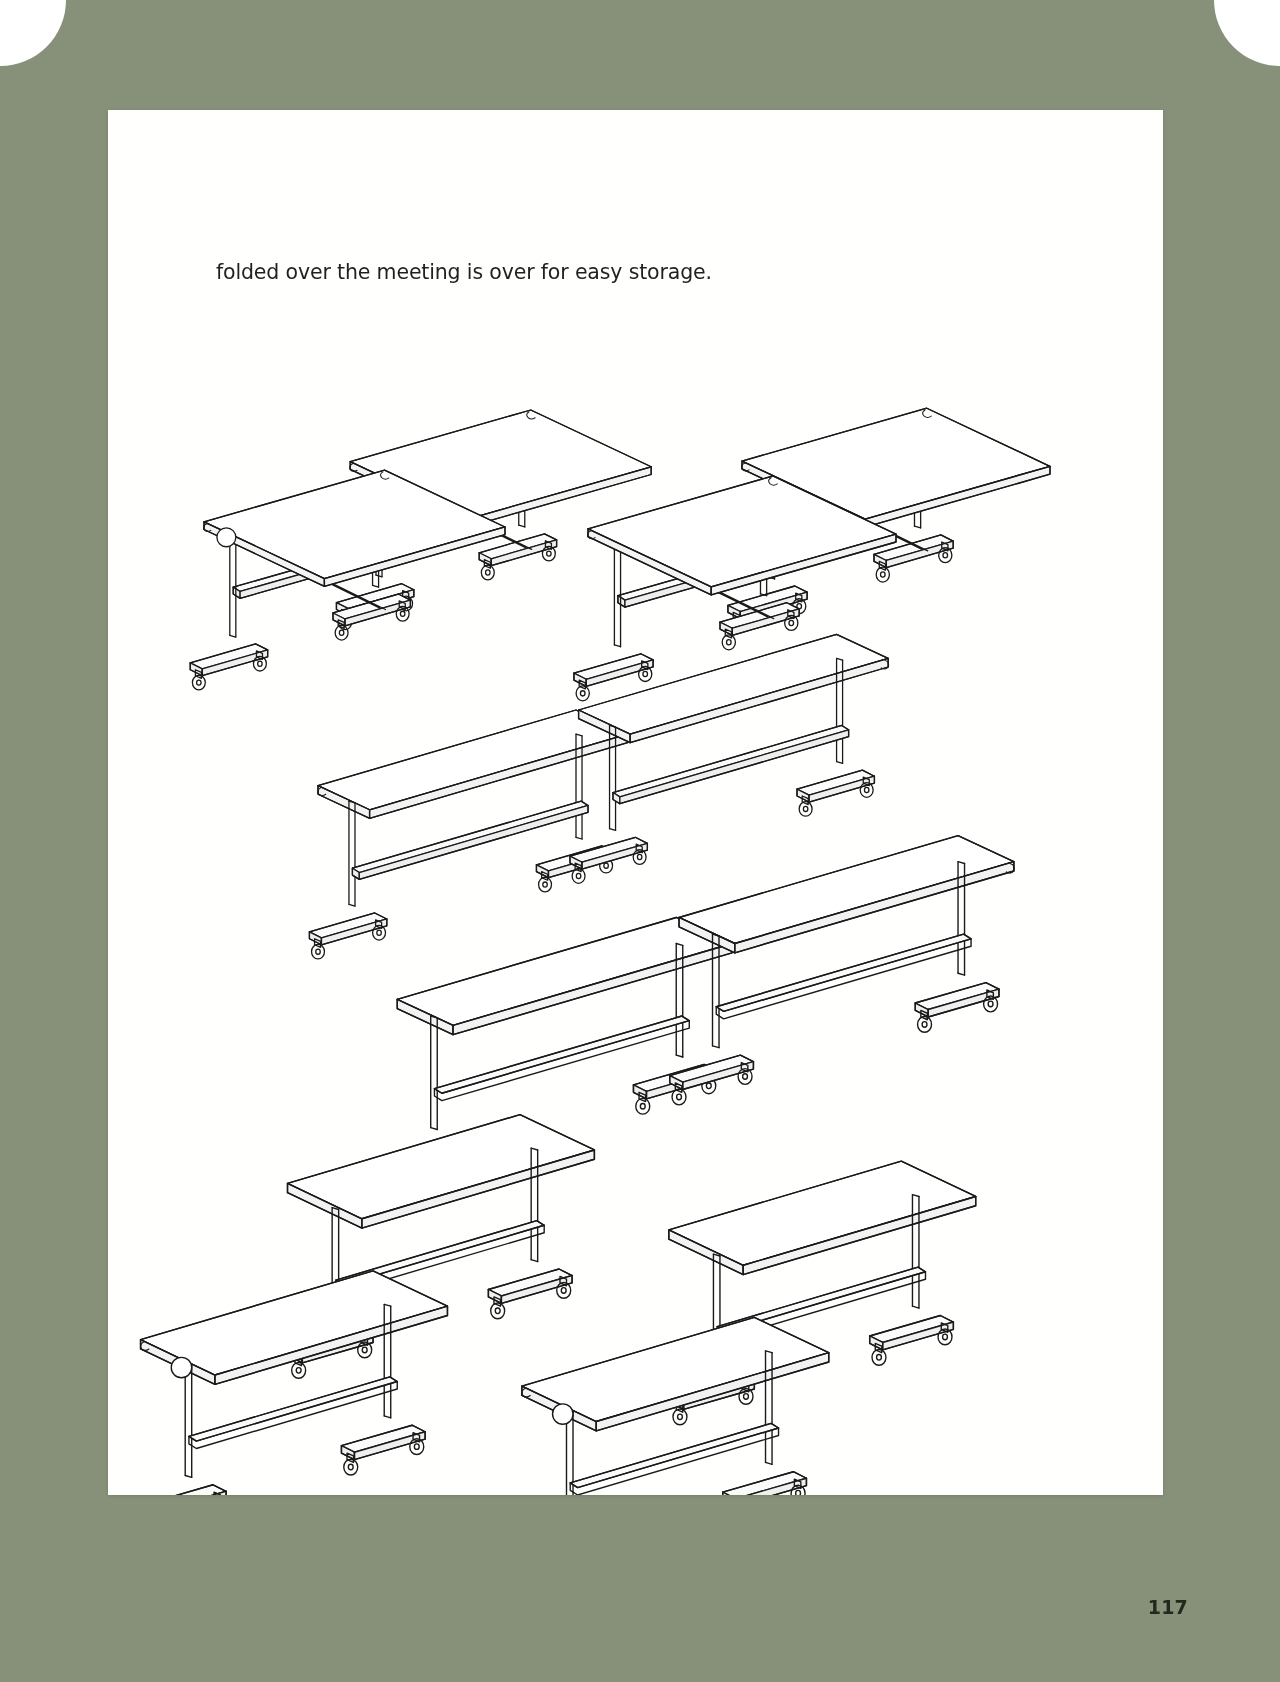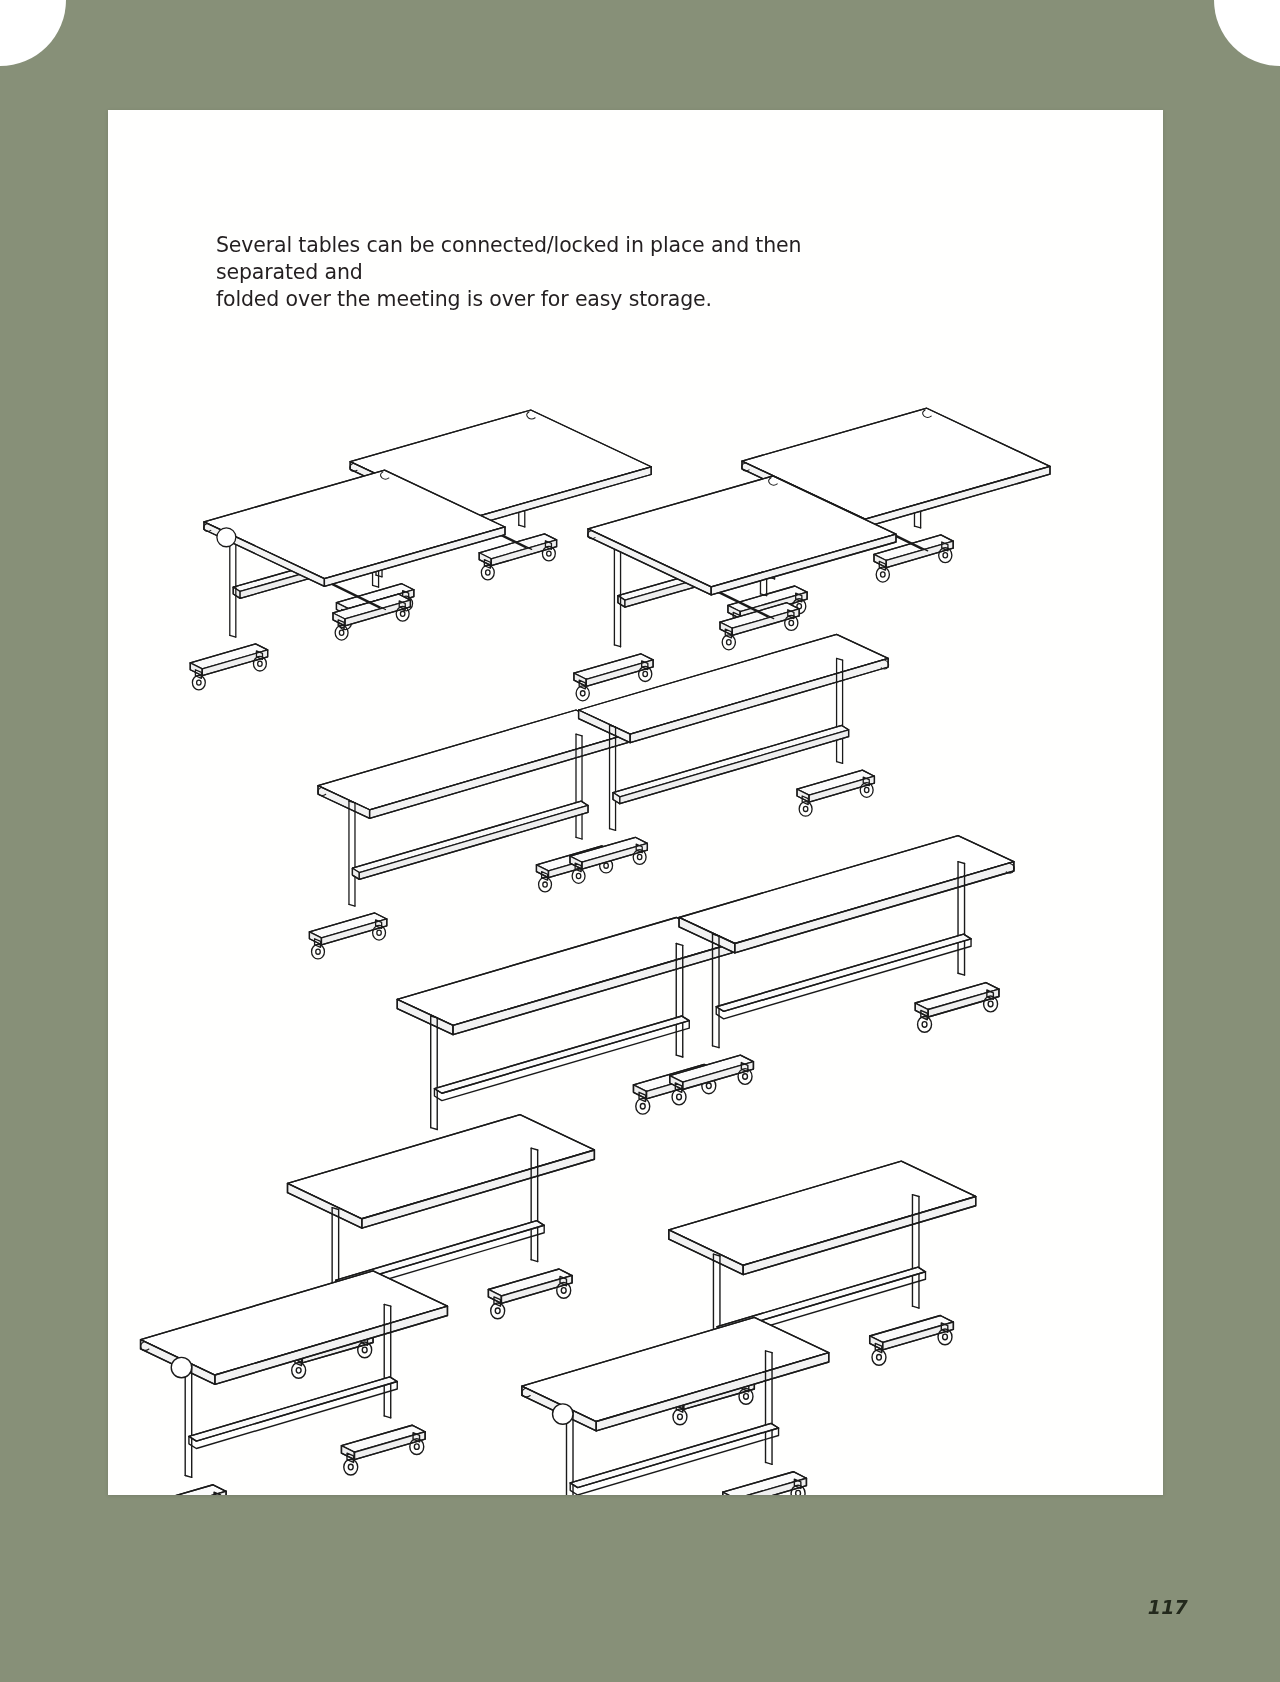--- a/index.html
+++ b/index.html
@@ -58,33 +58,32 @@
 
   .page-number {
     position: absolute;
     right: 92px;
     top: 1596px;
     font-size: 19px;
     font-weight: 600;
     color: #23291c;
     font-family: "DejaVu Sans", sans-serif;
     letter-spacing: 0.2px;
-    font-style: italic;
   }
 </style>
 </head>
 <body style="background: rgb(135, 144, 120);">
 
 <div class="corner-round left"></div>
 <div class="corner-round right"></div>
 
 <div class="page-sheet">
 
   <div class="caption">
-    <span>Several tables can be connected/locked in place and then separated and</span><br>
+    <br>
     <span>folded over the meeting is over for easy storage.</span>
   </div>
 
   <div class="figures">
     <svg viewBox="0 0 1055 1385" xmlns="http://www.w3.org/2000/svg" fill="none" stroke="#1a1a1a" stroke-width="1.5" stroke-linejoin="round" stroke-linecap="round">
 
       <defs>
 
         <g id="tbl-top">
 

